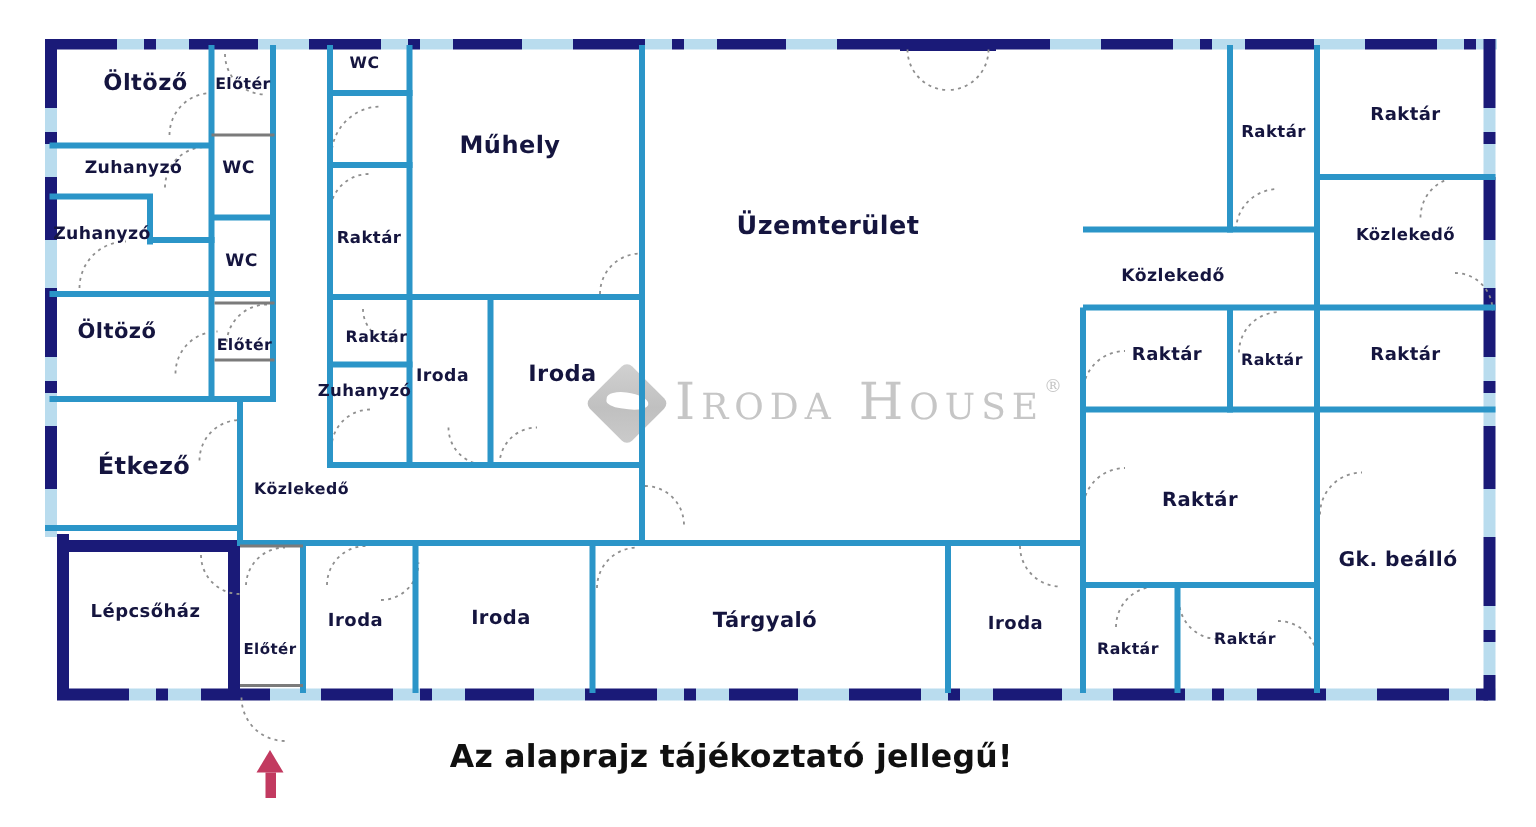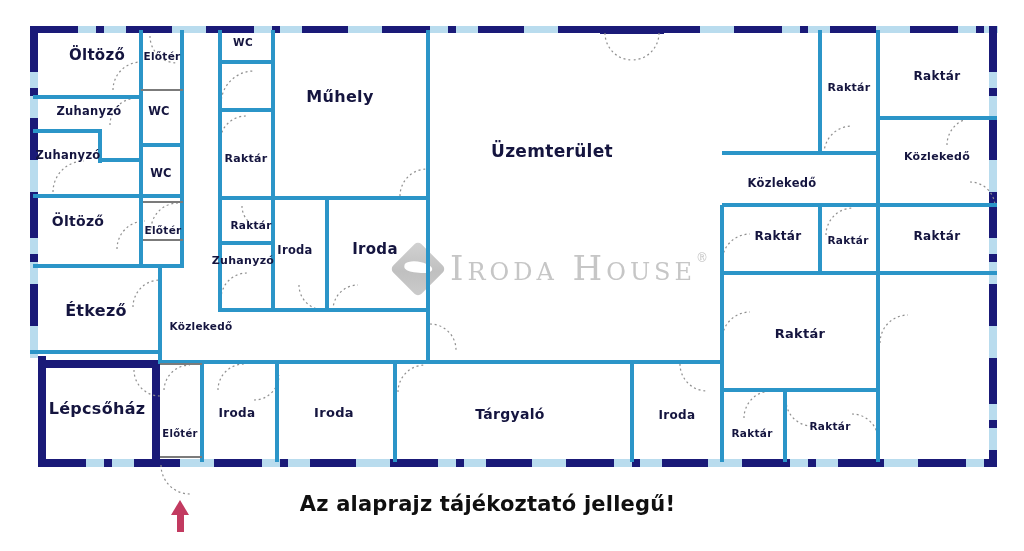--- a/index.html
+++ b/index.html
@@ -167,21 +167,22 @@
     <div class="room-label" style="left: 552px; top: 143px; font-size: 17px;">Üzemterület</div>
     <div class="room-label" style="left: 201px; top: 321px; font-size: 10.5px;">Közlekedő</div>
     <div class="room-label" style="left: 849px; top: 82px; font-size: 11px;">Raktár</div>
     <div class="room-label" style="left: 937px; top: 70px; font-size: 12px;">Raktár</div>
     <div class="room-label" style="left: 937px; top: 151px; font-size: 11px;">Közlekedő</div>
     <div class="room-label" style="left: 782px; top: 177px; font-size: 11.5px;">Közlekedő</div>
     <div class="room-label" style="left: 778px; top: 230px; font-size: 12px;">Raktár</div>
     <div class="room-label" style="left: 848px; top: 235px; font-size: 10.5px;">Raktár</div>
     <div class="room-label" style="left: 937px; top: 230px; font-size: 12px;">Raktár</div>
     <div class="room-label" style="left: 800px; top: 327px; font-size: 13px;">Raktár</div>
-    <div class="room-label" style="left: 97px; top: 401px; font-size: 16px;">Lépcsőház</div>
+    <div class="room-label" style="left: 932px; top: 366px; font-size: 13.5px;">Gk. beálló</div>
+    <div class="room-label" style="left: 97px; top: 401px; font-size: 12px;">Lépcsőház</div>
     <div class="room-label" style="left: 180px; top: 429px; font-size: 10px;">Előtér</div>
     <div class="room-label" style="left: 237px; top: 407px; font-size: 12px;">Iroda</div>
     <div class="room-label" style="left: 334px; top: 406px; font-size: 13px;">Iroda</div>
     <div class="room-label" style="left: 510px; top: 407px; font-size: 14px;">Tárgyaló</div>
     <div class="room-label" style="left: 677px; top: 409px; font-size: 12px;">Iroda</div>
     <div class="room-label" style="left: 752px; top: 428px; font-size: 10.5px;">Raktár</div>
     <div class="room-label" style="left: 830px; top: 421px; font-size: 10.5px;">Raktár</div>
   </div>
 
 </body></html>

